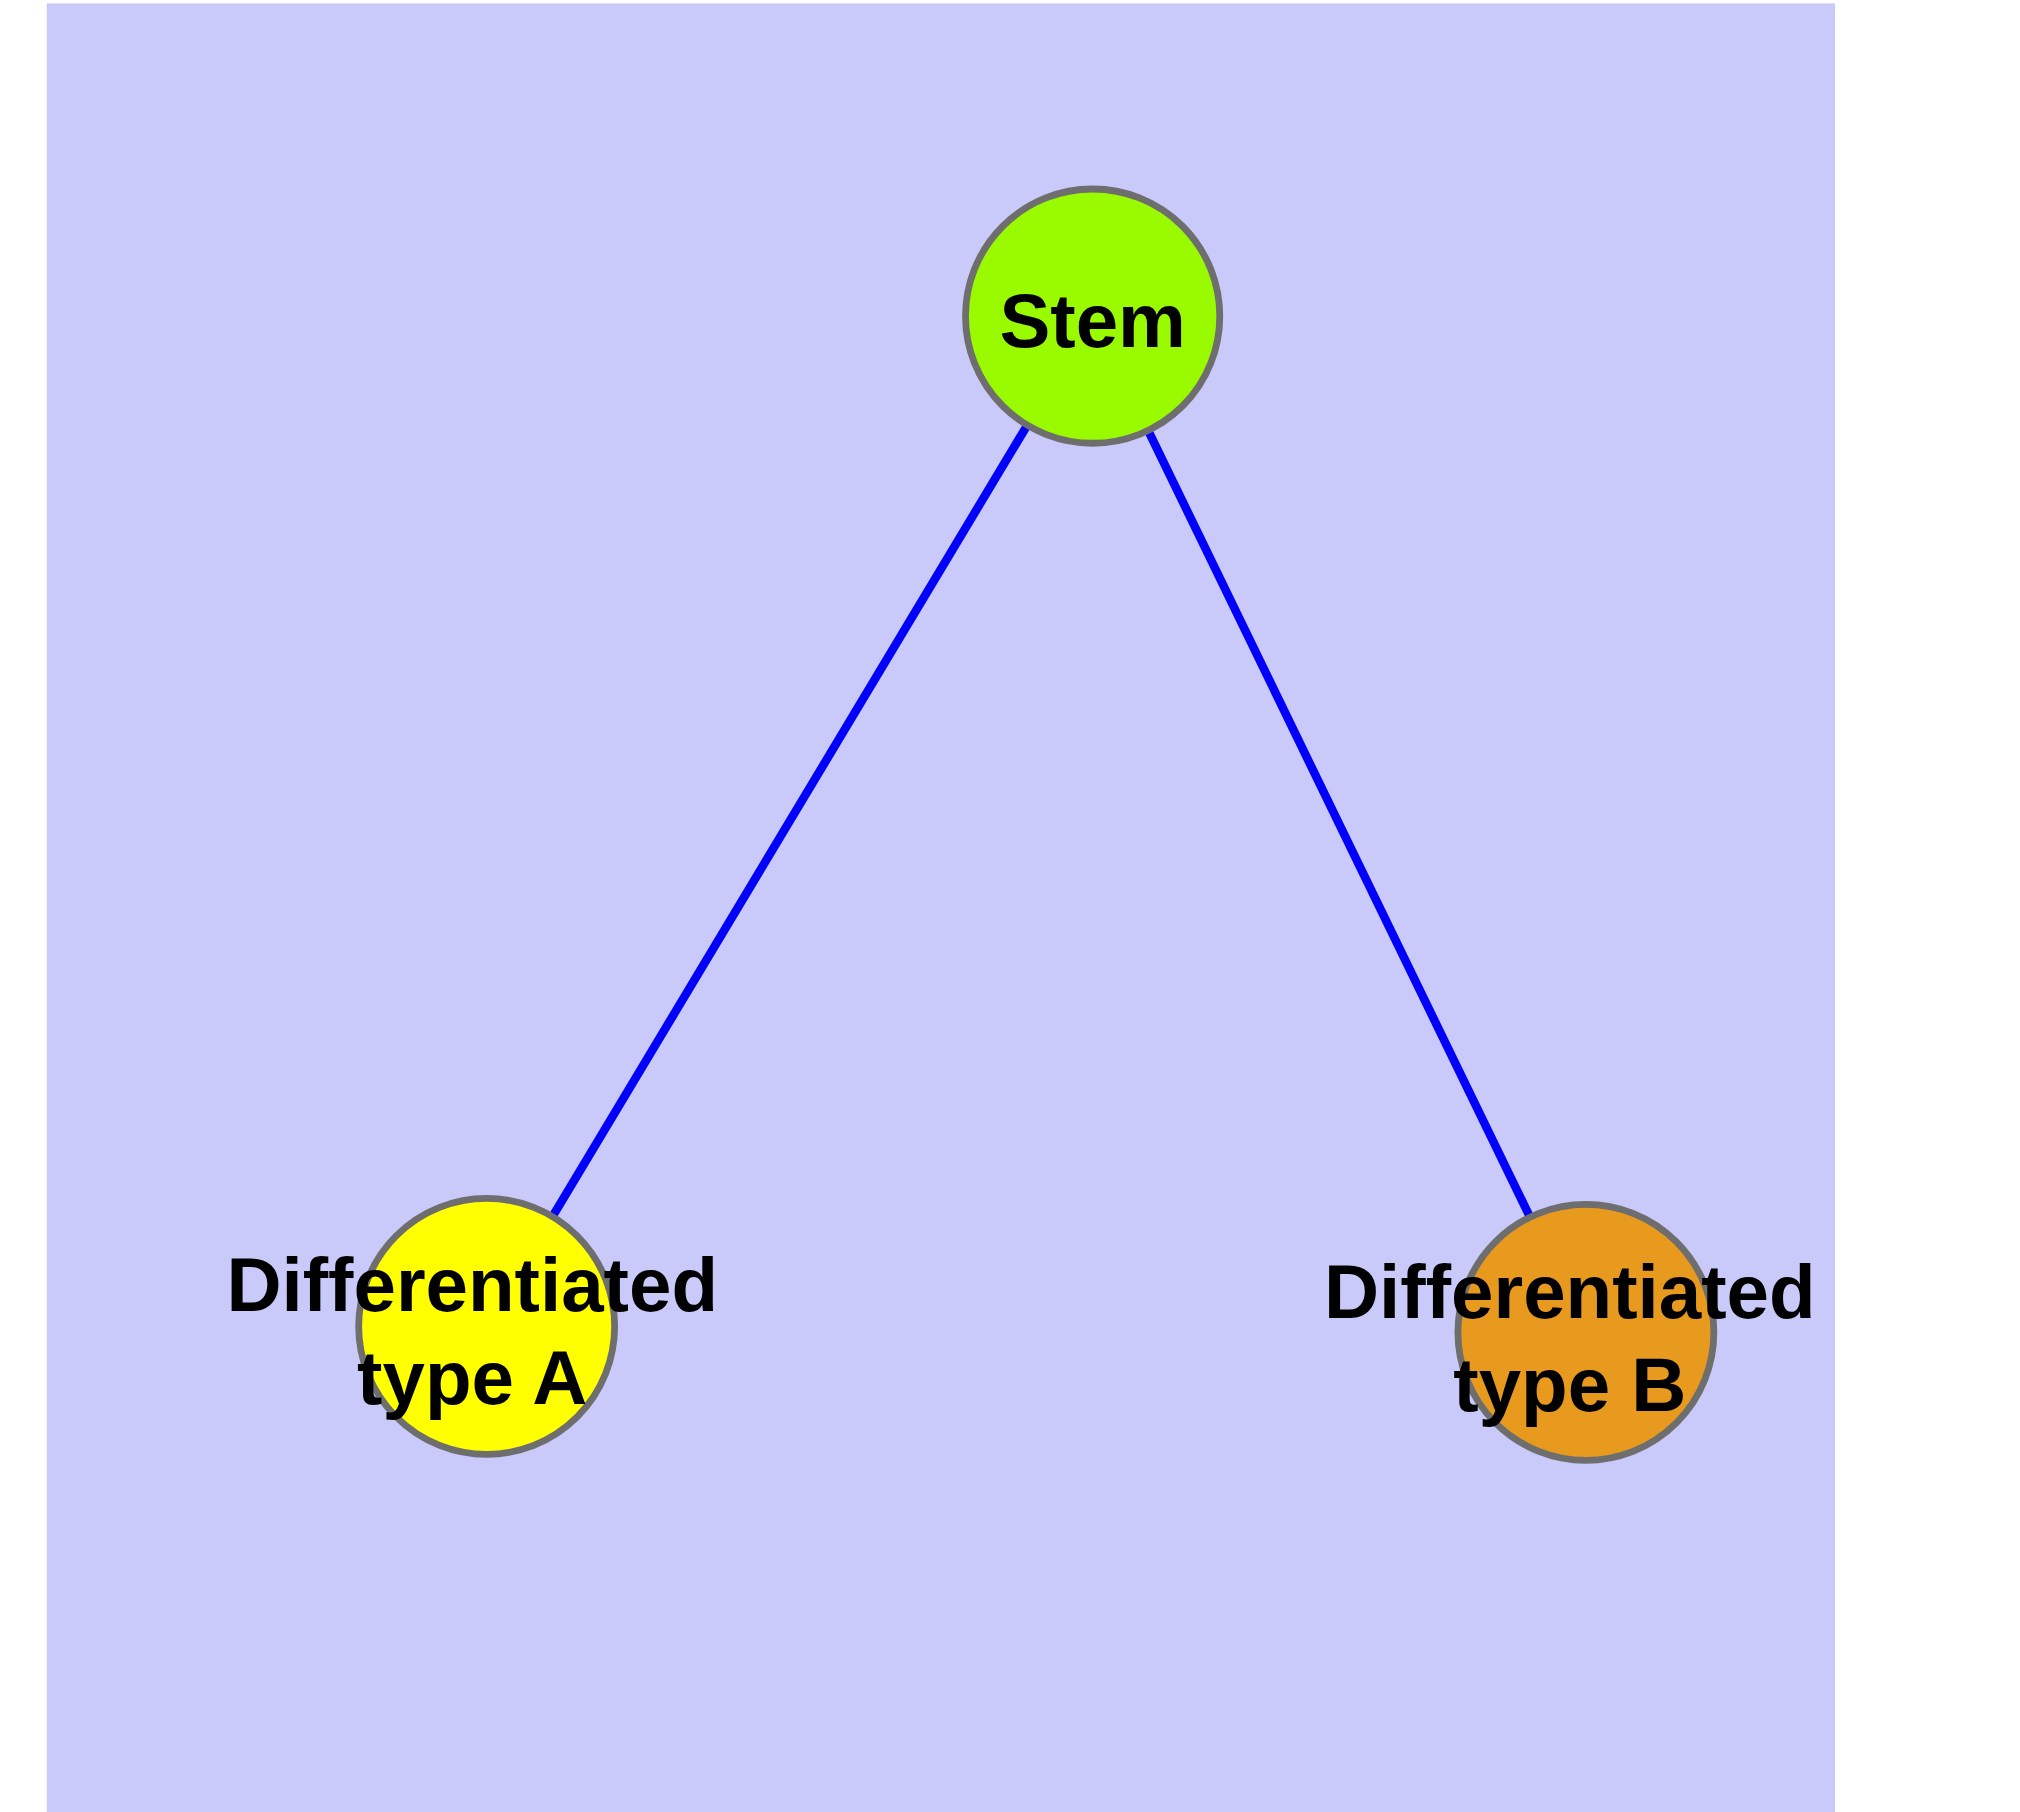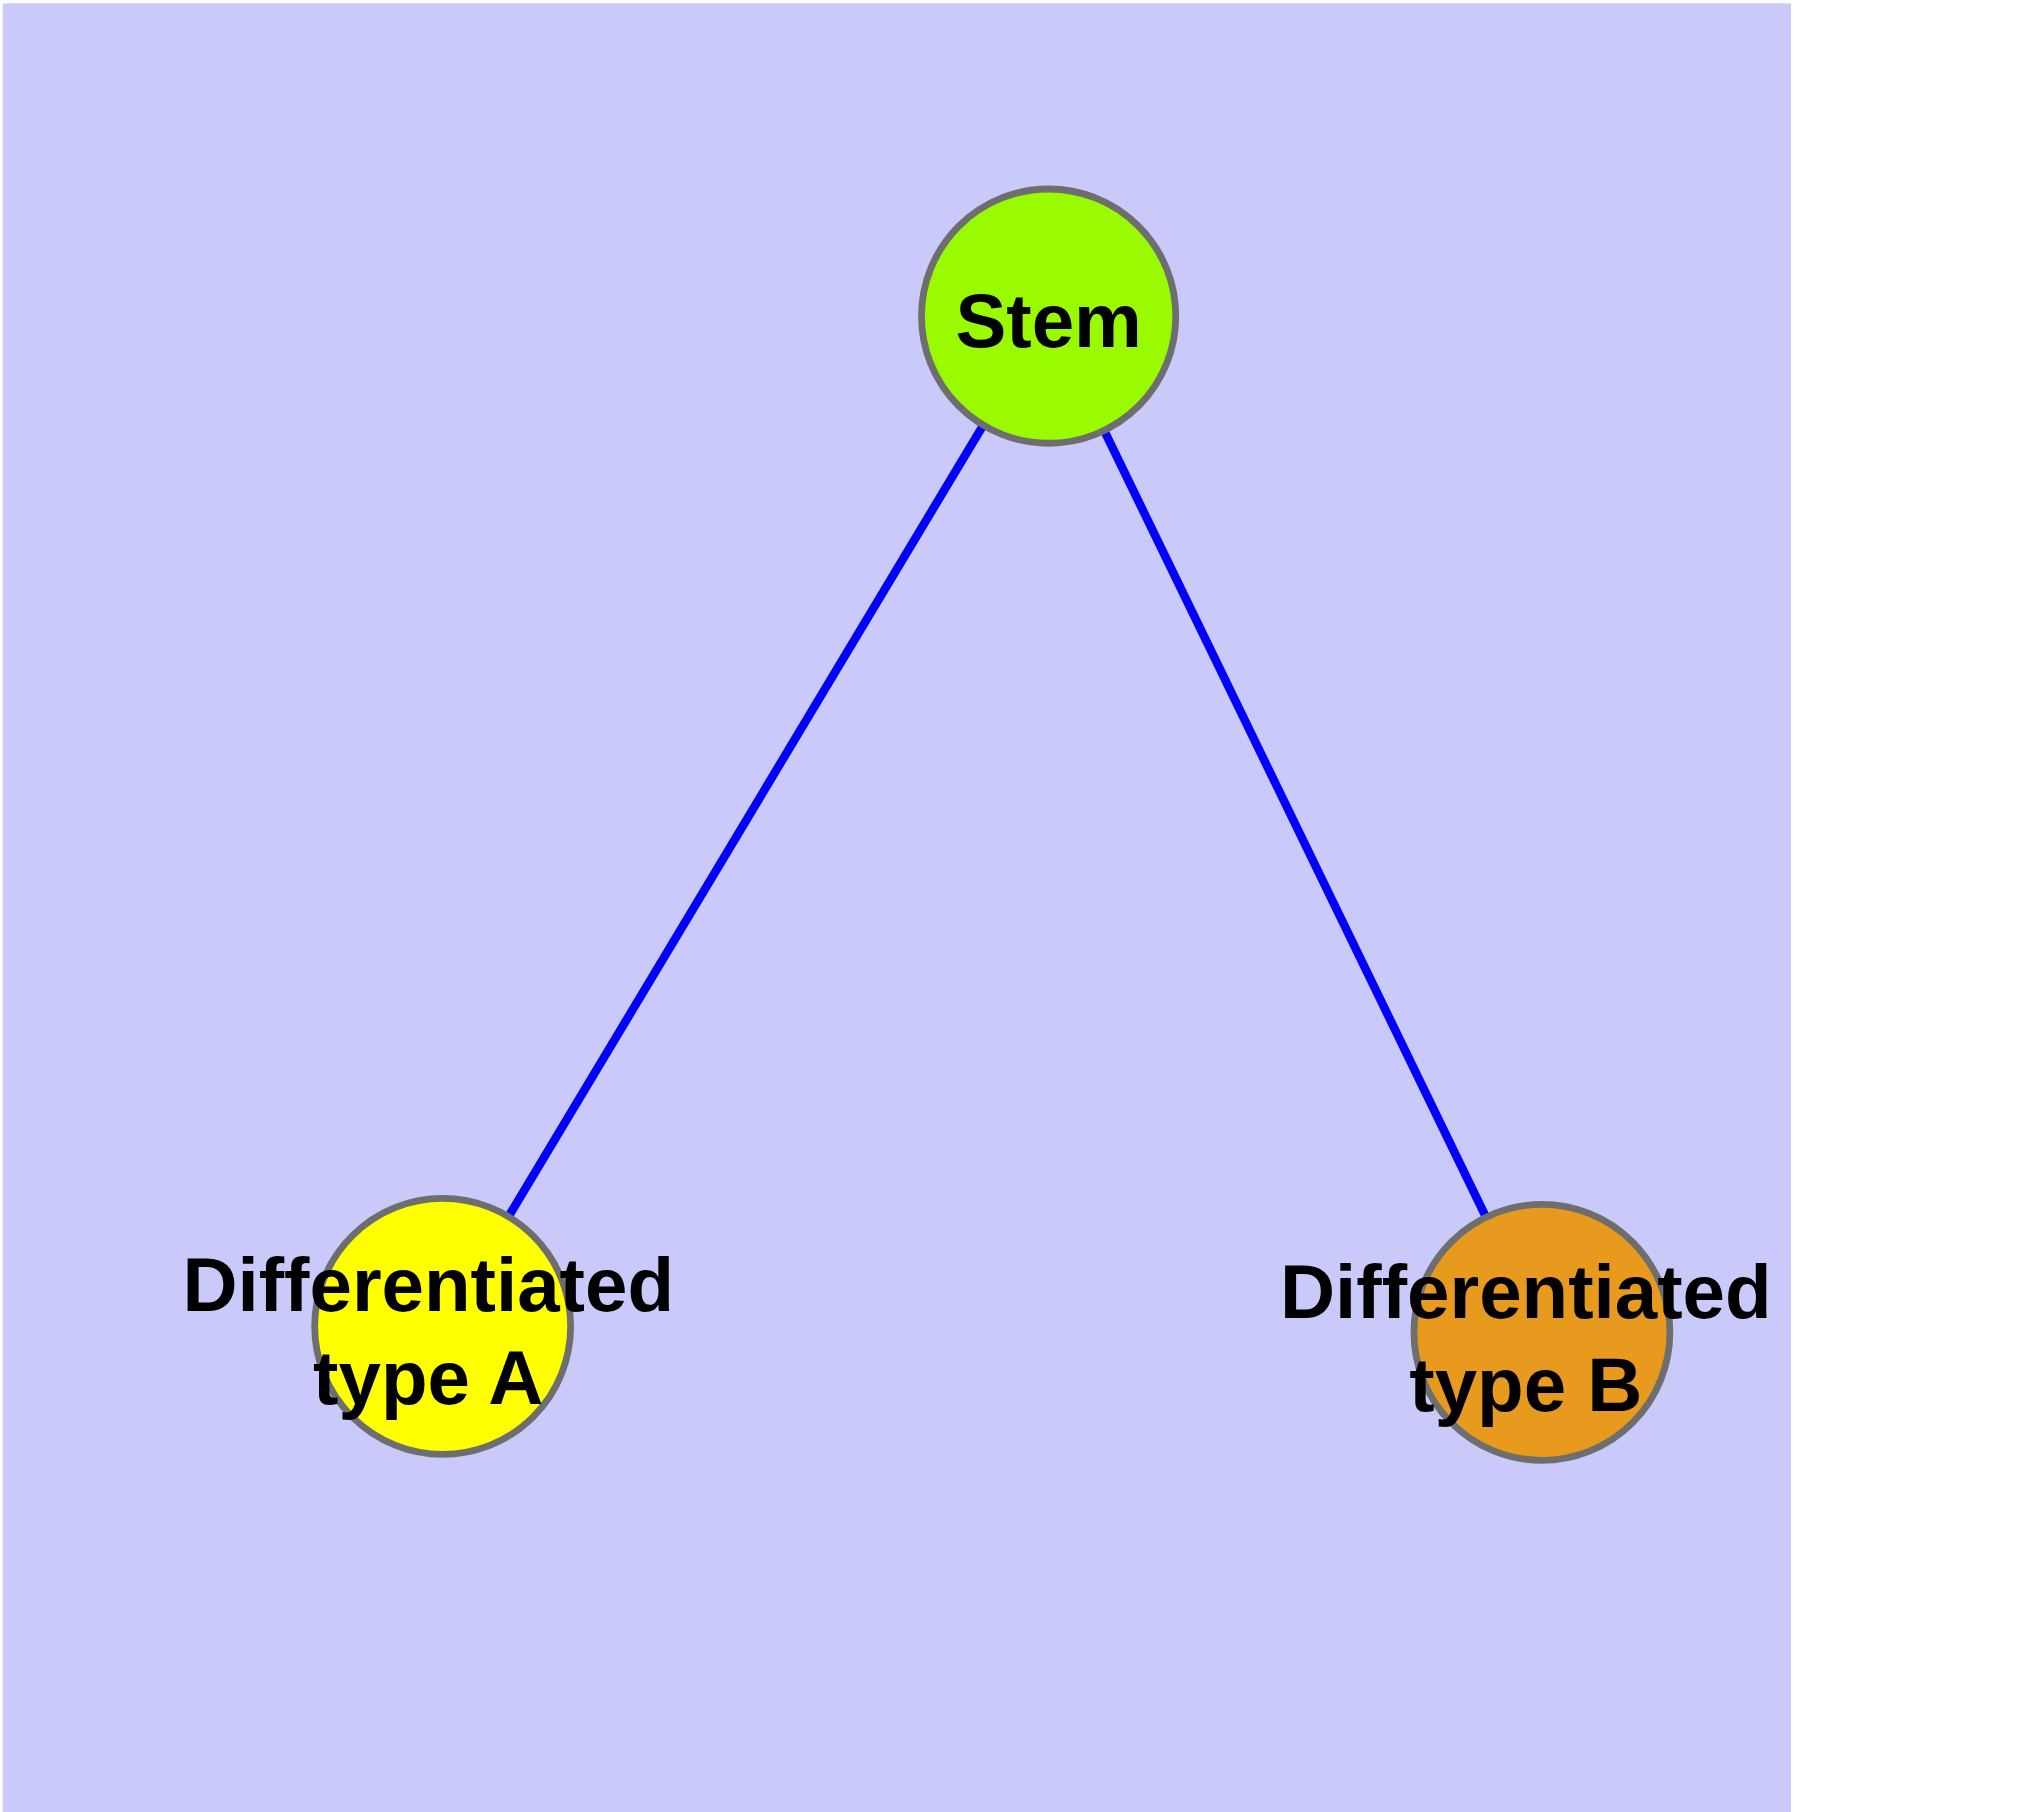--- a/index.html
+++ b/index.html
@@ -5,20 +5,21 @@
   html, body {
     margin: 0;
     padding: 0;
     background: #ffffff;
   }
   #stage {
     width: 1791px;
     height: 1812px;
     position: relative;
     overflow: hidden;
+    margin-left: 44px;
   }
   svg {
     display: block;
   }
   svg text {
     font-family: "Liberation Sans", sans-serif;
     font-weight: bold;
   }
 </style>
 </head>

